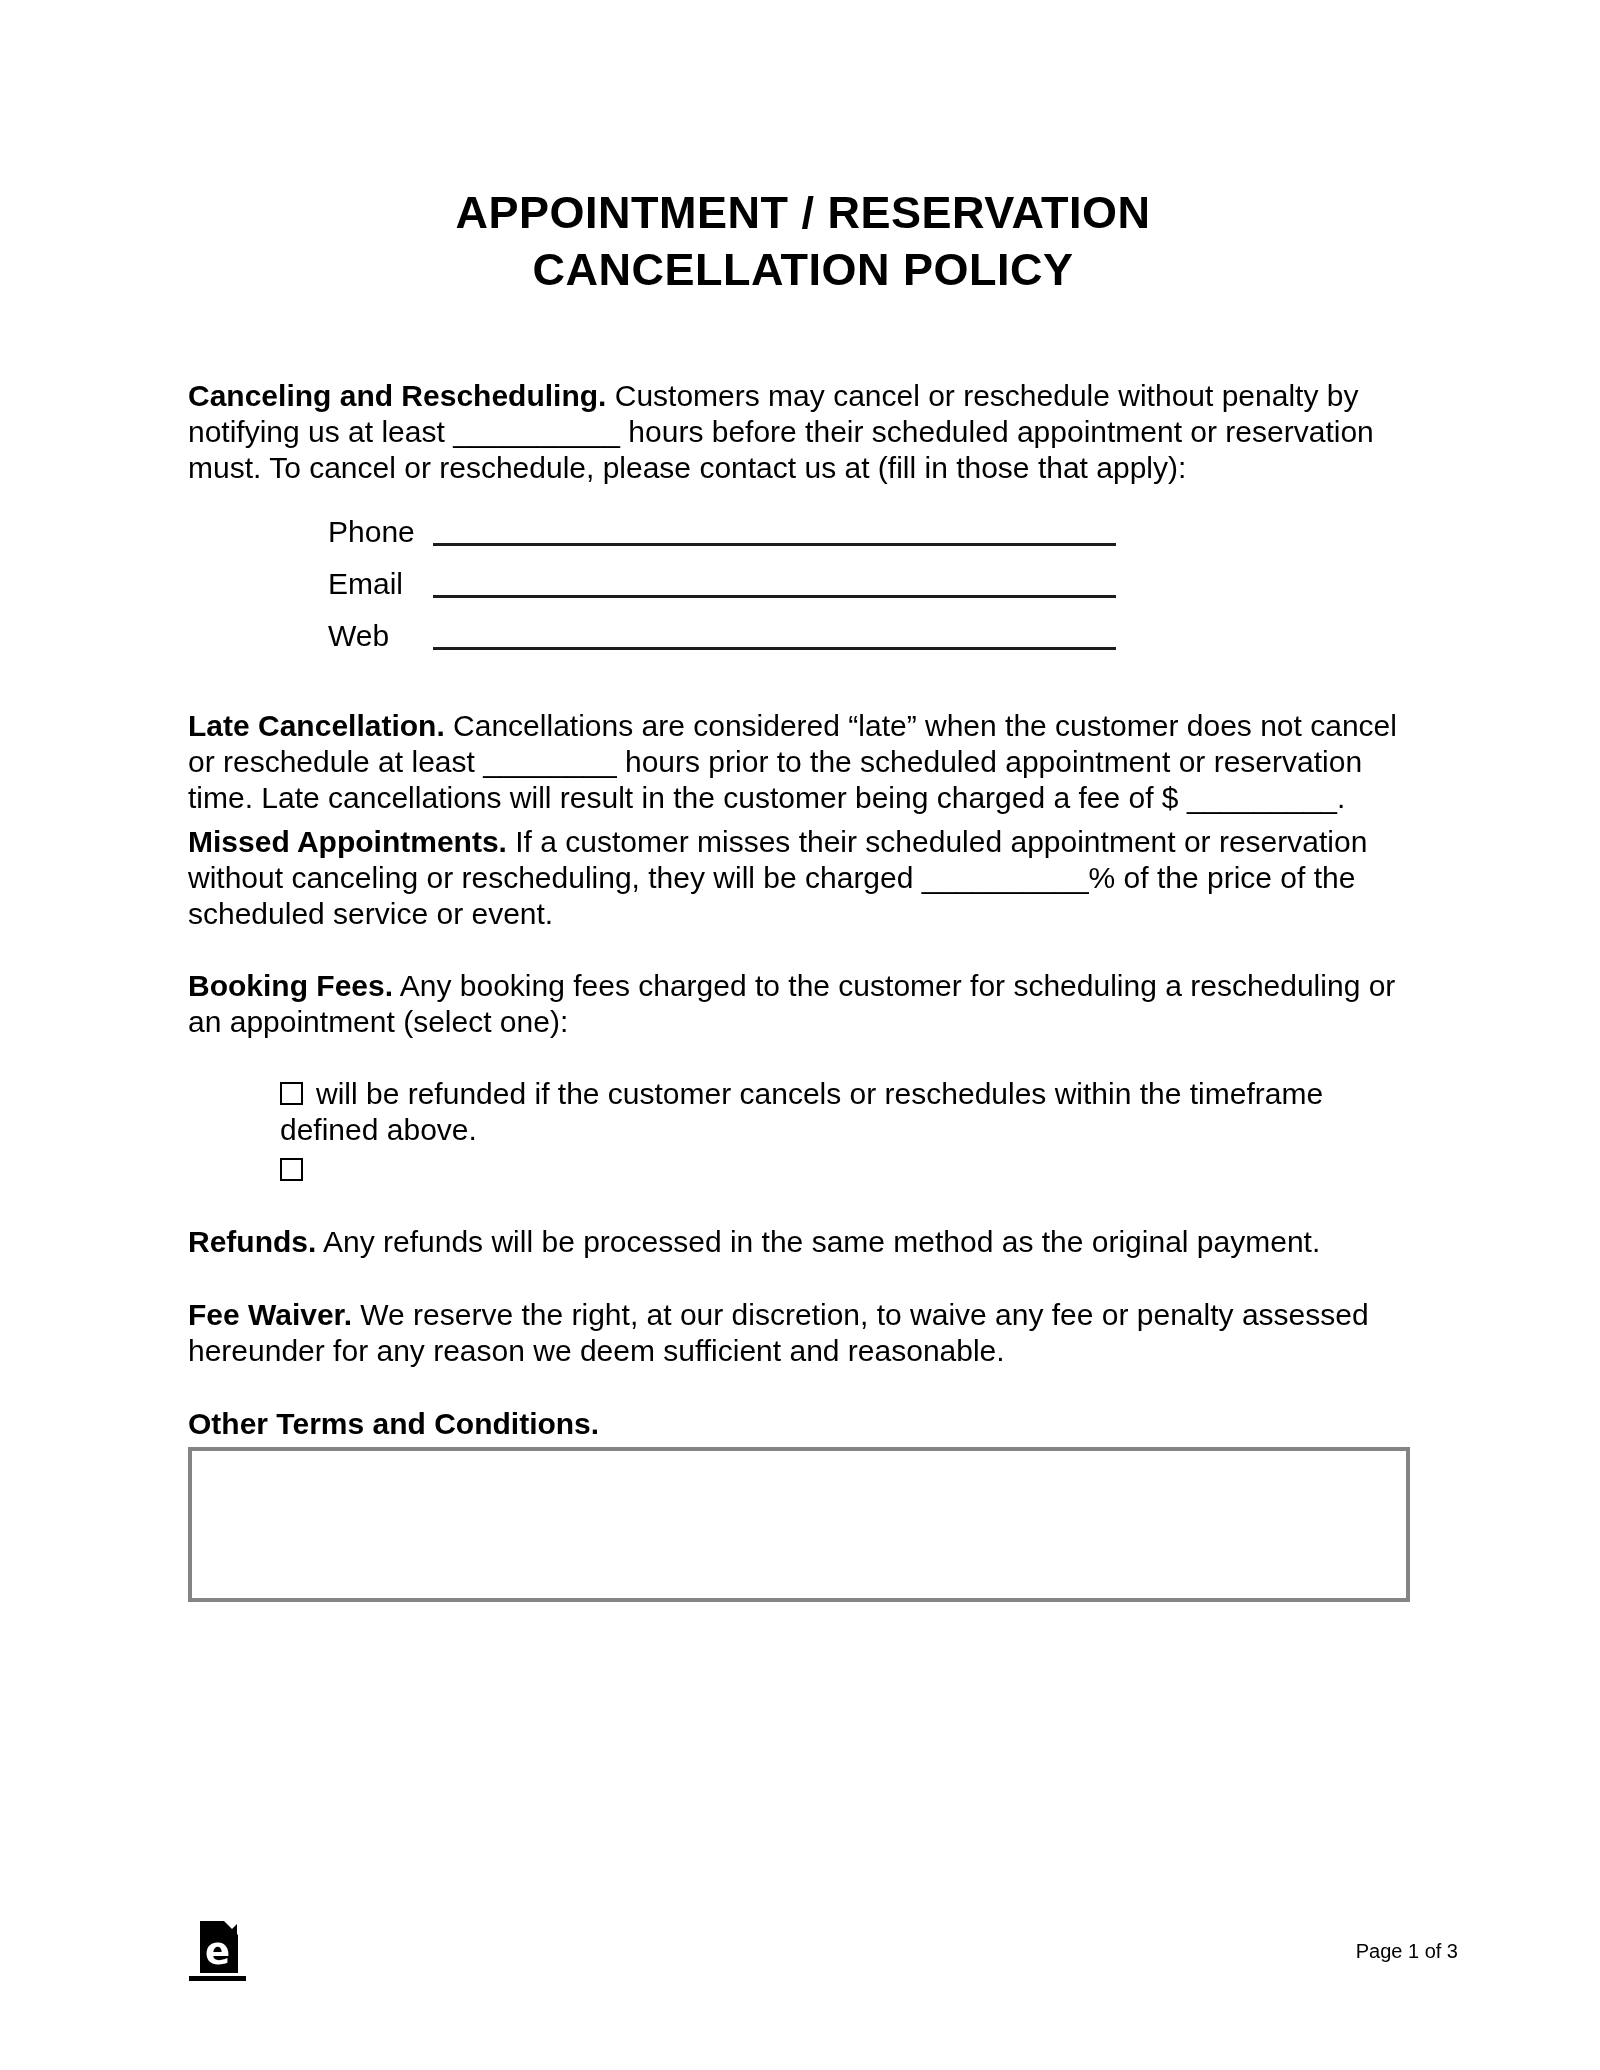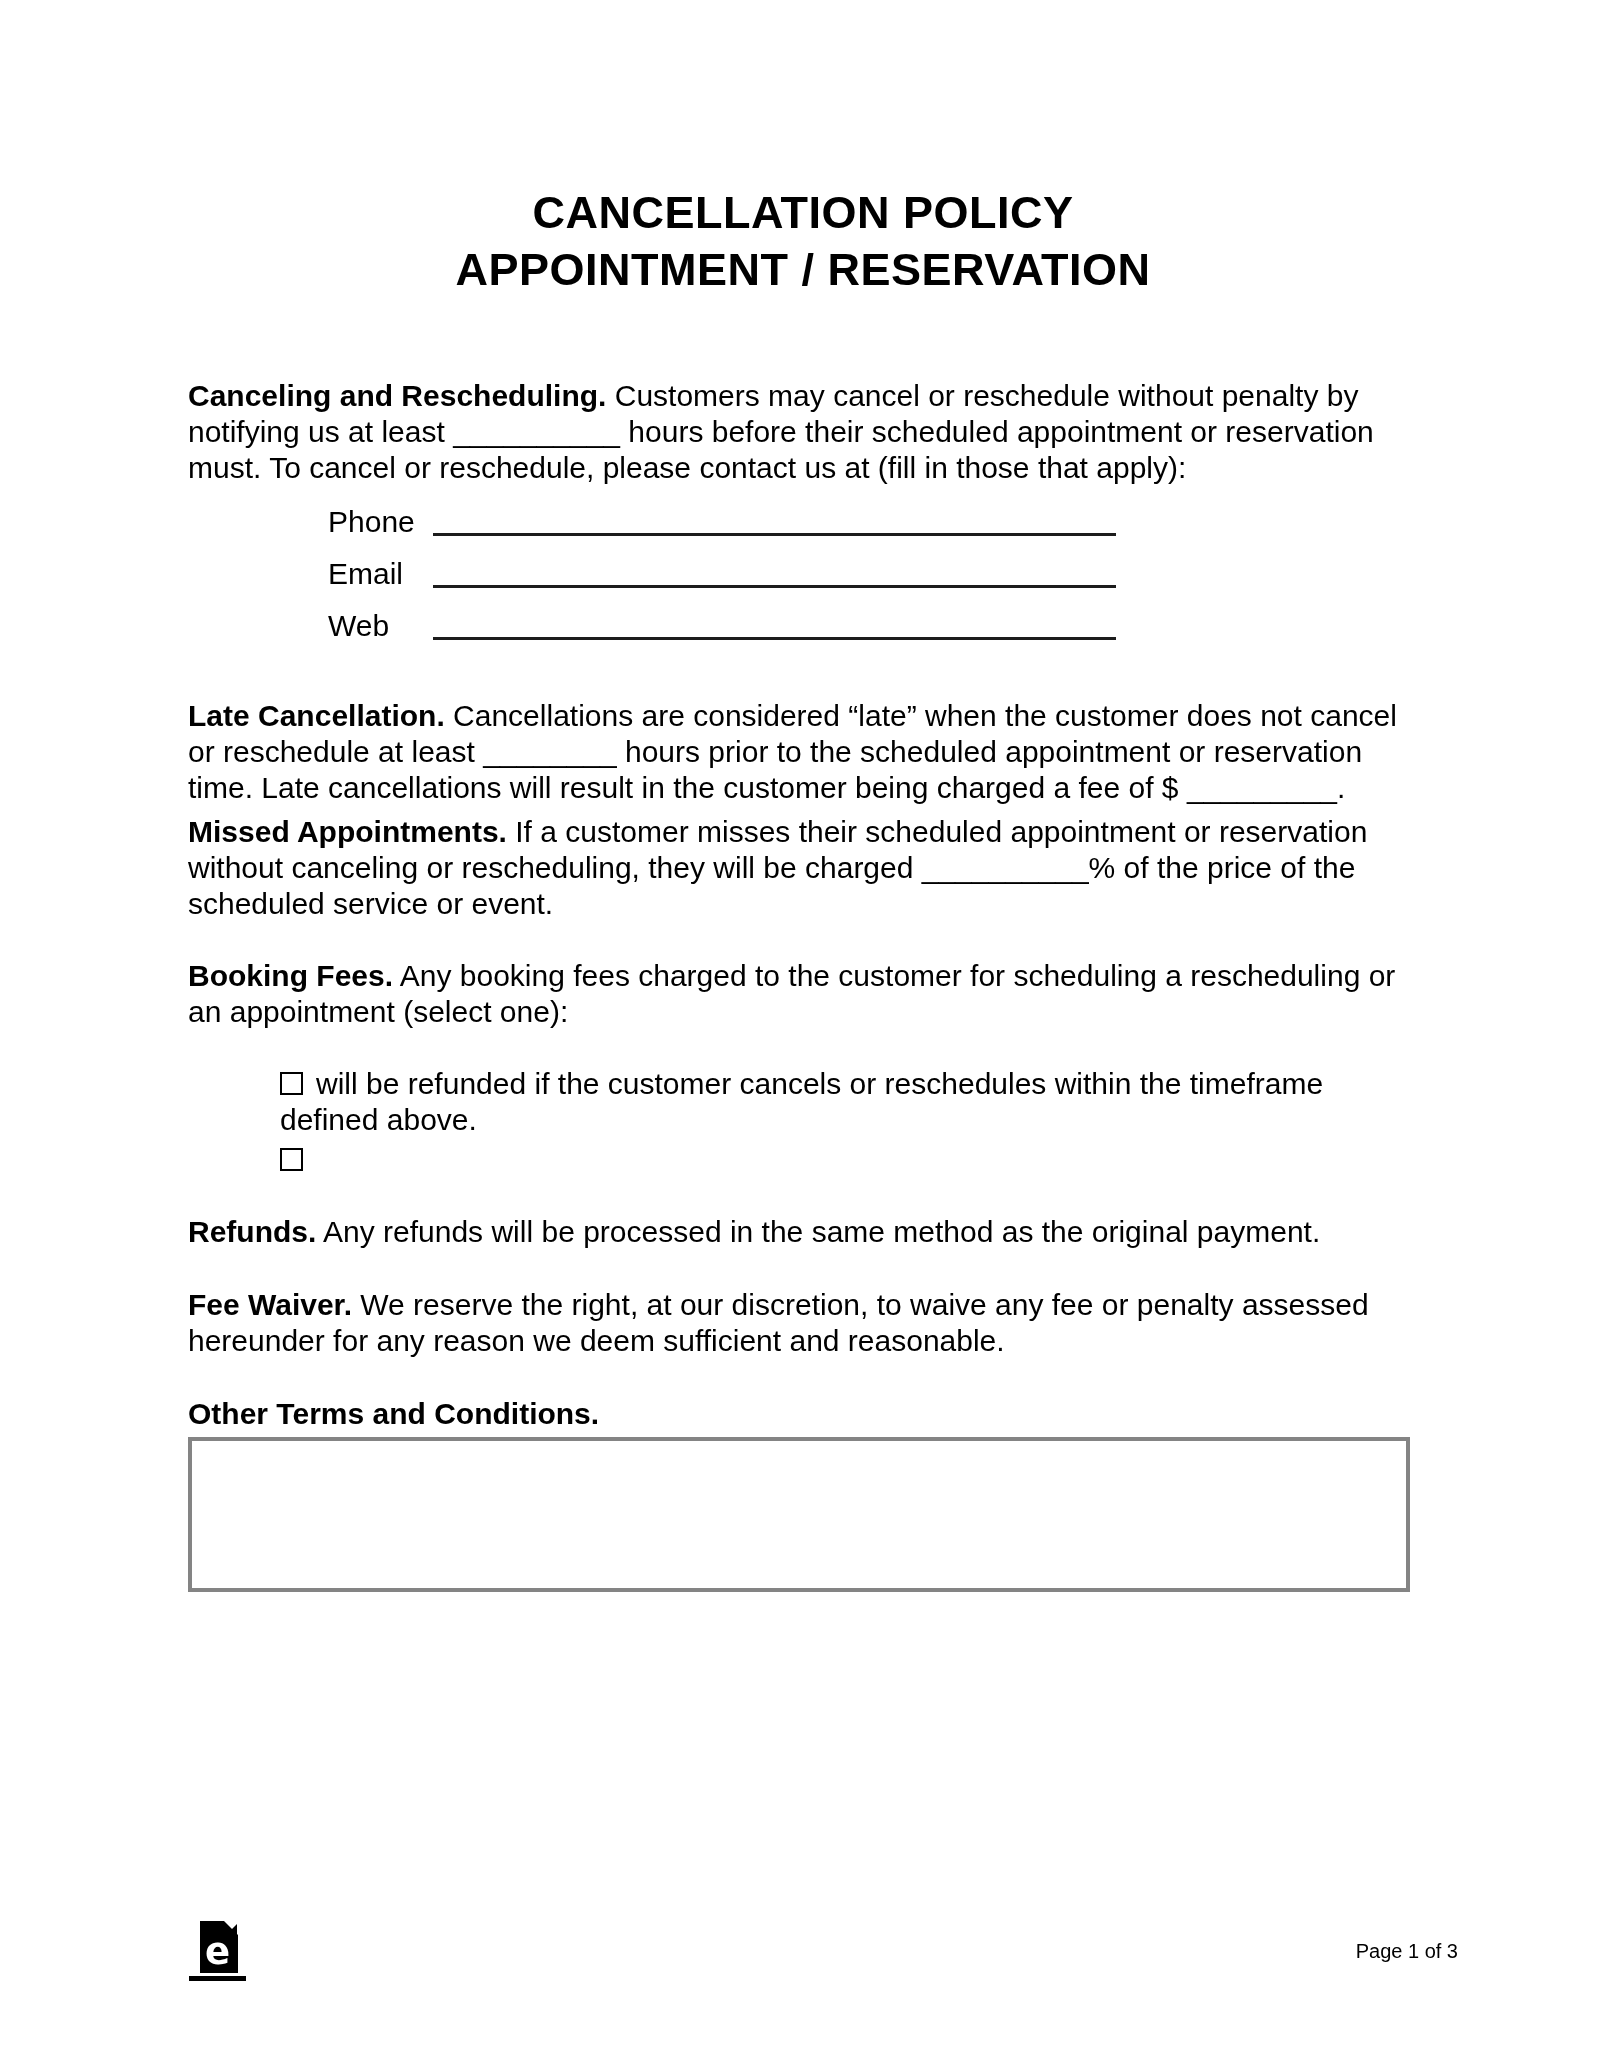--- a/index.html
+++ b/index.html
@@ -21,21 +21,21 @@
     margin:184px 0 0 0;
     font-size:45px;
     line-height:57px;
     font-weight:bold;
     text-align:center;
     letter-spacing:0.5px;
   }
   p{margin:0;}
   .lead{font-weight:bold;}
   .p-cancel{margin-top:80px;}
-  .contact-block{margin-top:16px;}
+  .contact-block{margin-top:26px;}
   .field-row{
     position:relative;
     height:52px;
   }
   .field-label{
     position:absolute;
     left:140px;
     top:2px;
   }
   .field-line{
@@ -127,22 +127,22 @@
     line-height:34px;
   }
 </style>
 </head>
 <body>
 
 <div class="page">
   <div class="content">
 
     <h1 class="doc-title">
+      <div>APPOINTMENT / RESERVATION</div>
       <div>CANCELLATION POLICY</div>
-      <div>APPOINTMENT / RESERVATION</div>
     </h1>
 
     <p class="p-cancel">
       <span class="lead">Canceling and Rescheduling.</span>
       <span>Customers may cancel or reschedule without penalty by notifying us at least __________ hours before their scheduled appointment or reservation must. To cancel or reschedule, please contact us at (fill in those that apply):</span>
     </p>
 
     <div class="contact-block">
       <div class="field-row">
         <span class="field-label">Phone</span>

